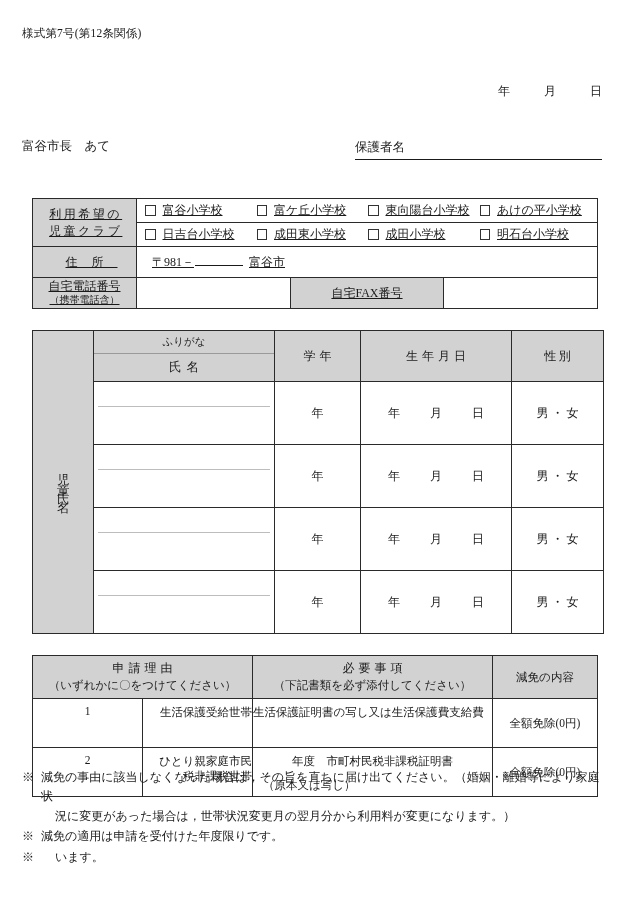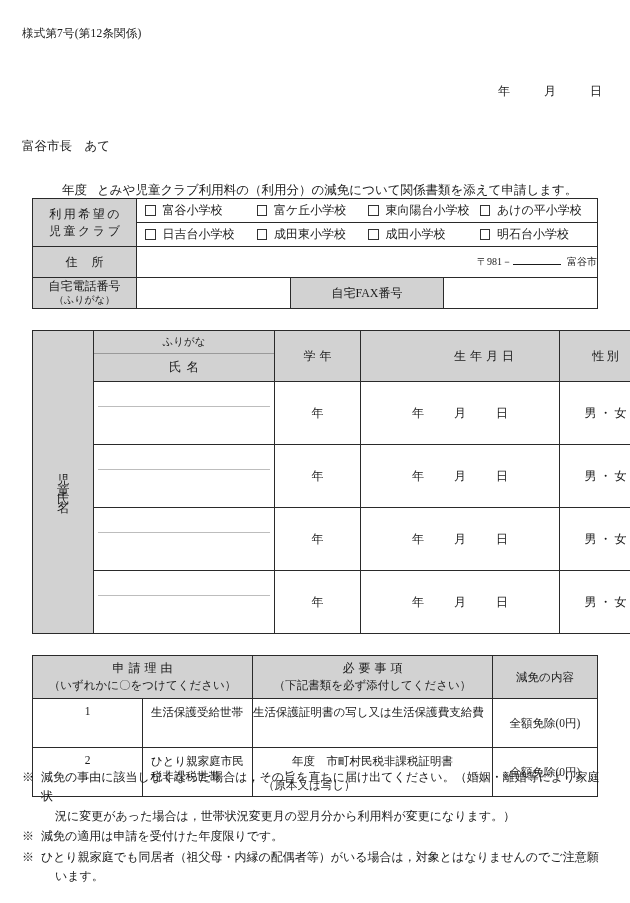--- a/index.html
+++ b/index.html
@@ -103,20 +103,21 @@
     letter-spacing: 2.5px;
     text-indent: 2.5px;
   }
 
   
   #t1 {
     position: absolute;
     left: 32px;
     top: 198px;
     width: 566px;
+    text-decoration: underline;
   }
   #t1 td { height: 22px; }
   #t1 .lbl { width: 103px; }
   #t1 .club-row td { height: 23px; }
   .school-grid {
     display: flex;
     width: 100%;
     box-sizing: border-box;
     padding: 0 6px 0 8px;
   }
@@ -130,24 +131,23 @@
   .cbx {
     display: inline-block;
     width: 8.5px;
     height: 8.5px;
     border: 1px solid #333;
     margin-right: 7px;
     flex: none;
     background: #fff;
   }
   .addr-cell {
-    padding-left: 8px;
-    white-space: nowrap;
-    font-size: 10px;
-    text-align: right;
+    padding-left: 15px;
+    white-space: nowrap;
+    font-size: 12px;
   }
   .addr-blank {
     display: inline-block;
     width: 48px;
     border-bottom: 1px solid #1a1a1a;
     margin: 0 6px 0 1px;
   }
   #t1 .phone-lbl { line-height: 1.25; }
   #t1 .phone-lbl .small { font-size: 10px; }
 
@@ -162,21 +162,21 @@
     border: 1px solid #2a2a2a;
     text-align: center;
     margin-top: 24px;
   }
   #t2 .sideLbl {
     width: 60px;
     background: #d2d2d2;
   }
   #t2 .colName { width: 180px; }
   #t2 .colGrade { width: 85px; }
-  #t2 .colBirth { width: 150px; padding-left: 48px; }
+  #t2 .colBirth { width: 150px; }
   #t2 .colSex { width: 91px; }
   .vert-label {
     writing-mode: vertical-rl;
     text-orientation: upright;
     letter-spacing: 9px;
     margin: 0 auto;
     font-size: 12.5px;
     line-height: 1;
     height: 120px;
     display: block;
@@ -224,21 +224,21 @@
     left: 32px;
     top: 623px;
     width: 566px;
     margin-top: 32px;
   }
   #t3 td {
     border: 1px solid #2a2a2a;
     font-size: 11.5px;
   }
   #t3 .colNo { width: 30px; text-align: center; }
-  #t3 .colReason { width: 185px; padding-left: 8px; }
+  #t3 .colReason { width: 185px; padding-left: 8px; text-align: right; }
   #t3 .colDoc { width: 235px; }
   #t3 .colAmt { width: 100px; text-align: center; }
   #t3 .hdr-cell {
     background: #d2d2d2;
     text-align: center;
     line-height: 1.45;
     padding: 4px 2px;
   }
   #t3 .hdr-cell .l1 { font-size: 12px; letter-spacing: 4px; text-indent: 4px; }
   #t3 .hdr-cell .l2 { font-size: 11.5px; }
@@ -275,24 +275,24 @@
 
   <div class="form-no">様式第7号(第12条関係)</div>
 
 
   <div class="date-line">
     <span>年</span><span class="gap"></span><span>月</span><span class="gap"></span><span>日</span>
   </div>
 
   <div class="addressee">富谷市長　あて</div>
 
-
-  <div class="declaration">
-    <span>年度</span><span class="sp"></span><span>とみや児童クラブ利用料の（利用分）の減免について関係書類を添えて申請します。</span>
+  <div class="guardian">
+    <span>保護者名</span>
   </div>
+
 
   <table class="frm" id="t1">
     <tbody>
         <tr class="club-row">
       <td class="hd lbl spread2" rowspan="2">
         <div>利用希望の</div>
         <div>児童クラブ</div>
       </td>
       <td colspan="3">
         <div class="school-grid">
@@ -341,21 +341,21 @@
       <td class="hd lbl" style="letter-spacing:14px;text-indent:14px;">住所</td>
       <td colspan="3" style="height:30px;">
         <div class="addr-cell">
           <span>〒981－</span><span class="addr-blank"></span><span>富谷市</span>
         </div>
       </td>
     </tr>
     <tr>
       <td class="hd lbl phone-lbl" style="height:30px;">
         <div>自宅電話番号</div>
-        <div class="small">（ふりがな）</div>
+        <div class="small">（携帯電話含）</div>
       </td>
       <td style="width:193px;"></td>
       <td class="hd" style="width:85px;">自宅FAX番号</td>
       <td style="width:185px;"></td>
     </tr>
   </tbody>
     </table>
 
   <table class="frm" id="t2">
     <tbody>
@@ -475,19 +475,18 @@
     </div>
     <div class="note">
       <span class="mark">※</span>
       <span class="txt">
         <span>減免の適用は申請を受付けた年度限りです。</span>
       </span>
     </div>
     <div class="note">
       <span class="mark">※</span>
       <span class="txt">
-        <span>ひとり親家庭でも同居者（祖父母・内縁の配偶者等）がいる場合は，対象とはなりませんのでご注意願</span>
         <span class="cont">います。</span>
       </span>
     </div>
   </div>
 
 </div>
 
 </body></html>

